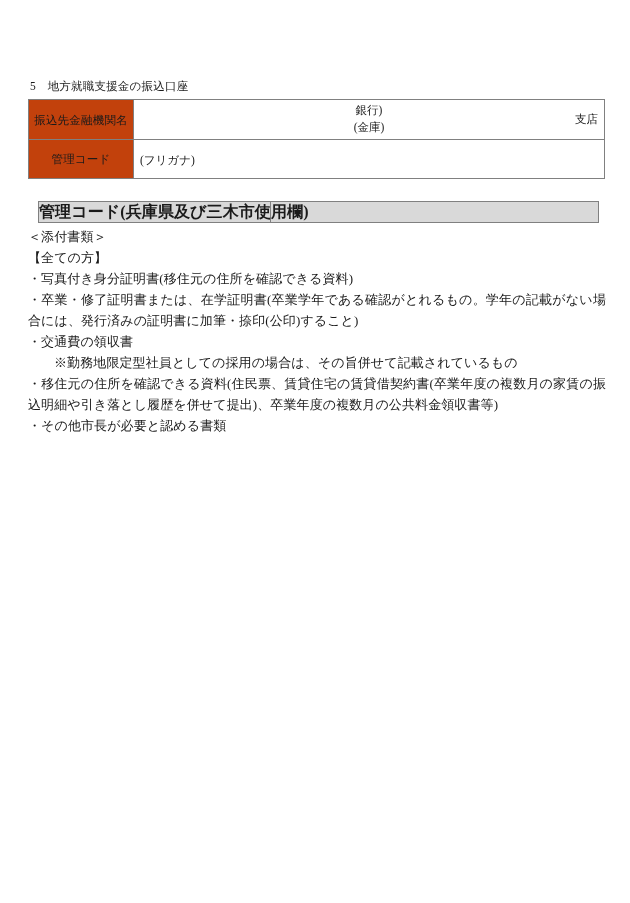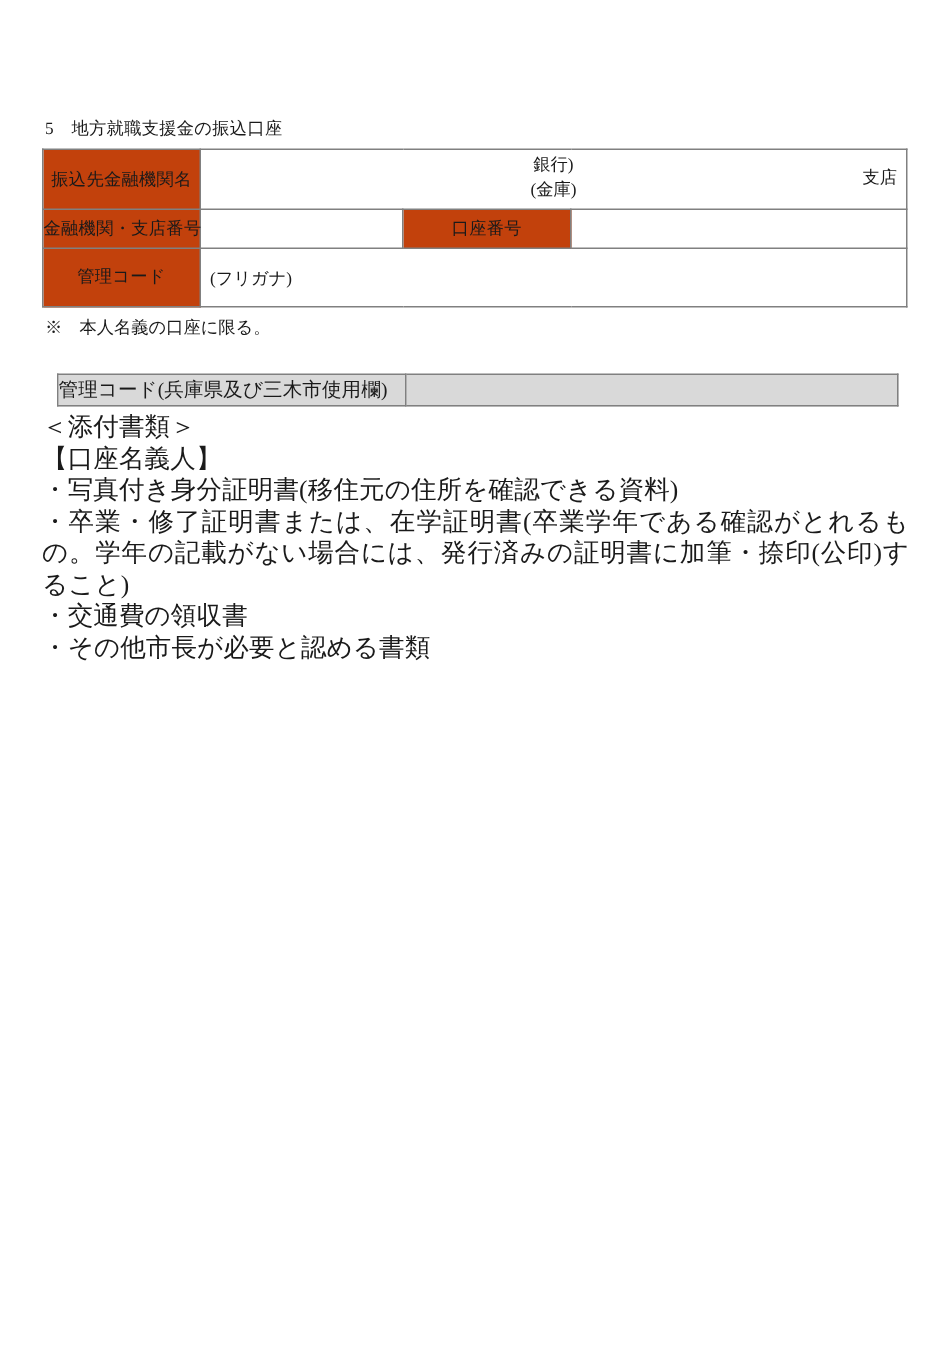--- a/index.html
+++ b/index.html
@@ -97,36 +97,37 @@
   .mgmt-table {
     border-collapse: collapse;
     table-layout: fixed;
     width: 560px;
     margin: 22px 0 0 10px;
   }
   .mgmt-table td {
     border: 1px solid #808080;
     background: #d9d9d9;
     height: 20px;
-    font-size: 13px;
+    font-size: 16px;
     line-height: 16px;
     text-align: left;
     letter-spacing: 0.1px;
     padding: 0;
     white-space: nowrap;
+    font-weight: bold;
   }
 
   
   .attach {
     margin: 3px 0 0 0;
     width: 578px;
   }
   .attach p {
     margin: 0;
-    font-size: 17px;
+    font-size: 13px;
     line-height: 21px;
     letter-spacing: 0.1px;
     text-align: justify;
     text-justify: inter-character;
   }
   .attach p.hang {
     padding-left: 0;
   }
   .attach p.indent {
     padding-left: 26px;
@@ -152,52 +153,47 @@
         <td colspan="3">
           <div class="bank-field">
             <div class="bank-stack">
               <div>銀行)</div>
               <div>(金庫)</div>
             </div>
             <div class="bank-branch">支店</div>
           </div>
         </td>
       </tr>
-      <tr class="row-num">
-        <td class="lbl">金融機関・支店番号</td>
-        <td></td>
-        <td class="lbl">口座番号</td>
-        <td></td>
-      </tr>
       <tr class="row-name">
         <td class="lbl">管理コード</td>
         <td colspan="3" class="furigana-cell">
           <span class="furigana">(フリガナ)</span>
         </td>
       </tr>
     </tbody>
   </table>
 
-  <div class="note-line">※　本人名義の口座に限る。</div>
 
   <table class="mgmt-table">
     <colgroup>
       <col style="width:232px">
       <col style="width:328px">
     </colgroup>
     <tbody>
       <tr>
         <td>管理コード(兵庫県及び三木市使用欄)</td>
         <td></td>
       </tr>
     </tbody>
   </table>
 
   <div class="attach">
     <p class="hang">＜添付書類＞</p>
-    <p class="hang">【口座名義人】</p>
+    <p class="hang">【全ての方】</p>
     <p class="hang">・写真付き身分証明書(移住元の住所を確認できる資料)</p>
     <p class="hang">・卒業・修了証明書または、在学証明書(卒業学年である確認がとれるもの。学年の記載がない場合には、発行済みの証明書に加筆・捺印(公印)すること)</p>
     <p class="hang">・交通費の領収書</p>
+    <p class="indent">※勤務地限定型社員としての採用の場合は、その旨併せて記載されているもの</p>
+    <p class="hang">・移住元の住所を確認できる資料(住民票、賃貸住宅の賃貸借契約書(卒業年度の複数月の家賃の振込明細や引き落とし履歴を併せて提出)、卒業年度の複数月の公共料金領収書等)</p>
     <p class="hang">・その他市長が必要と認める書類</p>
   </div>
 
 </div>
 
 </body></html>

